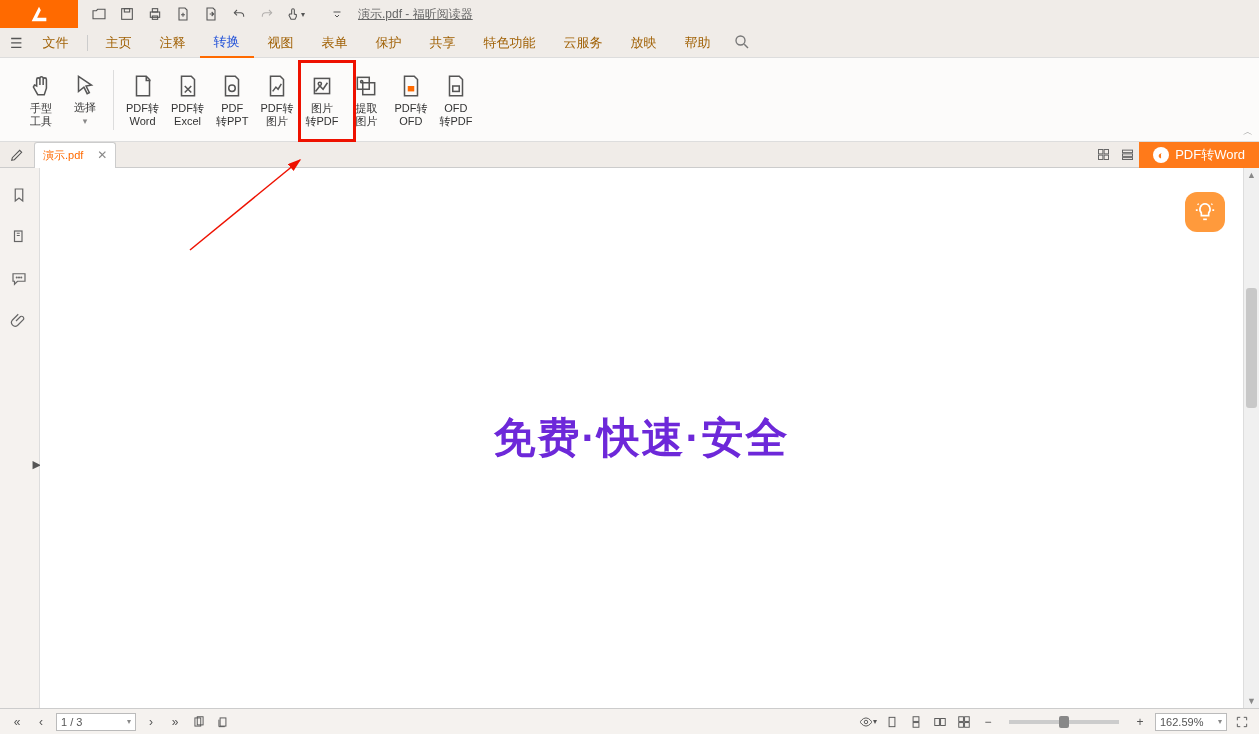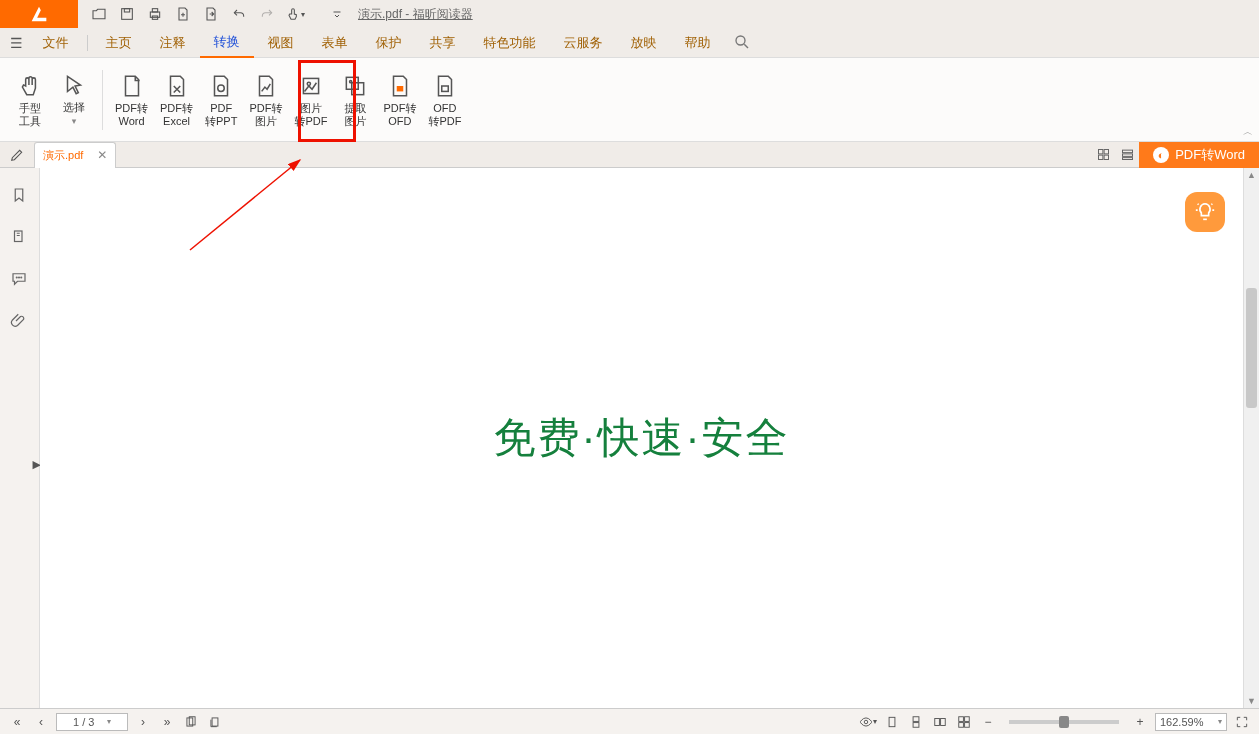--- a/index.html
+++ b/index.html
@@ -18,21 +18,21 @@
 
 
 .menubar { height:30px; background:#f0ece8; display:flex; align-items:center; padding:0 10px; border-bottom:1px solid #ddd; }
 .menubar .mitem { padding:0 14px; font-size:13px; color:#a16207; cursor:pointer; height:30px; display:flex; align-items:center; }
 .menubar .mitem.active { color:#1d4ed8; border-bottom:2px solid #ff6a00; }
 .menubar .sep { width:1px; height:16px; background:#ccc; margin:0 4px; }
 .menubar .hamb { font-size:14px; color:#555; padding-right:6px; }
 .menubar .srch { margin-left:8px; width:20px; height:20px; }
 
 
-.ribbon { height:84px; background:#fcfbfa; display:flex; align-items:center; padding:4px 8px; border-bottom:1px solid #ddd; position:relative; }
+.ribbon { height:84px; background:#fcfbfa; display:flex; align-items:center; padding:4px 19px; border-bottom:1px solid #ddd; position:relative; }
 .rtool { display:flex; flex-direction:column; align-items:center; justify-content:center; padding:4px 6px; cursor:pointer; min-width:44px; }
 .rtool .ricon { width:28px; height:28px; display:flex; align-items:center; justify-content:center; color:#555; }
 .rtool .rlbl { font-size:11px; color:#333; text-align:center; line-height:13px; margin-top:2px; white-space:pre; }
 .rsep { width:1px; height:60px; background:#ddd; margin:0 6px; }
 .ribbon .collapse { position:absolute; right:6px; bottom:2px; font-size:10px; color:#888; cursor:pointer; }
 .highlight-box { position:absolute; left:298px; top:60px; width:58px; height:82px; border:3px solid #e10; pointer-events:none; z-index:5; }
 
 
 .tabrow { height:26px; background:#f0ece8; display:flex; align-items:center; border-bottom:1px solid #ccc; }
 .tabrow .tool-ic { width:34px; display:flex; align-items:center; justify-content:center; color:#555; }
@@ -43,34 +43,34 @@
 .pdf2word-btn { height:26px; background:#ff7a1a; color:#fff; display:flex; align-items:center; padding:0 14px; font-size:13px; gap:6px; cursor:pointer; }
 .pdf2word-btn .circ { width:16px; height:16px; border-radius:50%; background:#fff; color:#ff7a1a; display:flex; align-items:center; justify-content:center; font-size:11px; font-weight:bold; }
 
 
 .main { display:flex; height:540px; background:#fff; }
 .sidebar { width:40px; background:#f5f2ef; border-right:1px solid #ddd; display:flex; flex-direction:column; align-items:center; padding-top:18px; gap:22px; position:relative; }
 .sidebar .sic { width:20px; height:20px; color:#666; cursor:pointer; }
 .sidebar .expand { position:absolute; top:290px; right:-2px; color:#555; cursor:pointer; font-size:11px; }
 .canvas { flex:1; background:#fff; position:relative; overflow:hidden; }
 .page { position:absolute; left:30px; top:0; right:30px; bottom:0; background:#fff; display:flex; align-items:center; justify-content:center; }
-.page-text { font-size:42px; color:#15803d; font-weight:400; letter-spacing:2px; }
+.page-text { font-size:42px; color:#6d28d9; font-weight:700; letter-spacing:2px; }
 .bulb { position:absolute; right:18px; top:24px; width:40px; height:40px; border-radius:12px; background:#ff9a3c; display:flex; align-items:center; justify-content:center; color:#fff; cursor:pointer; }
 .vscroll { width:16px; background:#f0f0f0; border-left:1px solid #ddd; position:relative; }
 .vscroll .thumb { position:absolute; left:2px; right:2px; top:120px; height:120px; background:#c8c8c8; border-radius:3px; }
 .vscroll .arr { position:absolute; left:0; right:0; height:14px; display:flex; align-items:center; justify-content:center; font-size:9px; color:#888; }
 .vscroll .arr.up { top:0; } .vscroll .arr.dn { bottom:0; }
 
 
 .arrow-svg { position:absolute; left:180px; top:150px; pointer-events:none; z-index:4; }
 
 
 .statusbar { height:26px; background:#f5f2ef; border-top:1px solid #ccc; display:flex; align-items:center; padding:0 8px; font-size:12px; color:#555; gap:6px; }
 .statusbar .nav-ic { width:18px; height:18px; display:flex; align-items:center; justify-content:center; cursor:pointer; color:#555; }
-.statusbar .page-inp { width:72px; height:18px; border:1px solid #bbb; background:#fff; font-size:11px; padding:0 16px; display:flex; align-items:center; justify-content:space-between; }
+.statusbar .page-inp { width:80px; height:18px; border:1px solid #bbb; background:#fff; font-size:11px; padding:0 4px; display:flex; align-items:center; justify-content:space-between; }
 .statusbar .sp { flex:1; }
 .statusbar .zoom-slider { width:110px; height:4px; background:#ccc; position:relative; margin:0 6px; }
 .statusbar .zoom-slider .knob { position:absolute; top:-4px; left:50px; width:10px; height:12px; background:#888; border-radius:2px; }
 .statusbar .zoom-val { width:72px; height:18px; border:1px solid #bbb; background:#fff; font-size:11px; padding:0 4px; display:flex; align-items:center; justify-content:space-between; }
 
 svg { display:block; }
 </style>
 </head>
 <body>
 

